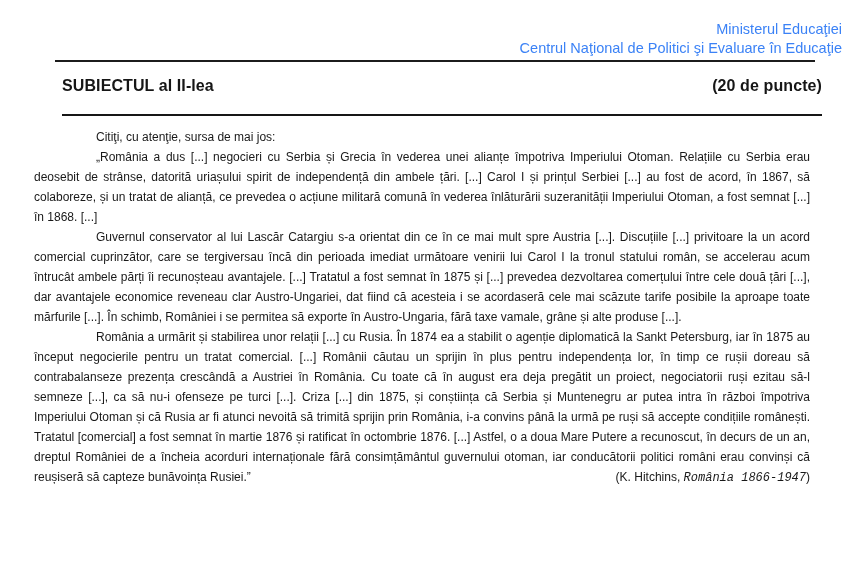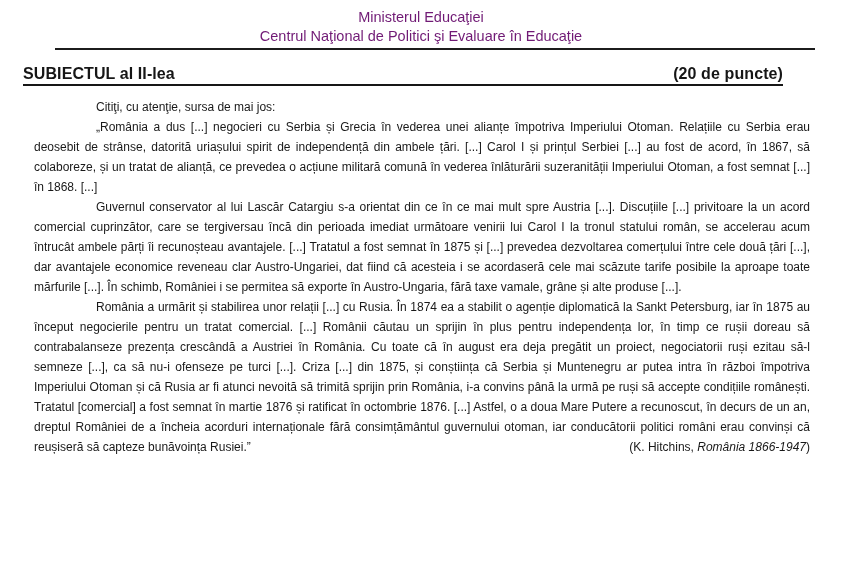--- a/index.html
+++ b/index.html
@@ -11,43 +11,43 @@
     position: relative;
     width: 842px;
     height: 577px;
     background: #ffffff;
     color: #161616;
     font-family: "Liberation Sans", "DejaVu Sans", sans-serif;
     overflow: hidden;
     box-sizing: border-box;
   }
   .header {
-    padding-top: 8px;
-    text-align: center;
+    padding-top: 20px;
+    text-align: right;
     font-size: 14.5px;
     line-height: 19px;
-    color: #701a75;
+    color: #3b82f6;
   }
   .header-rule {
     margin-left: 55px;
     width: 760px;
     border-bottom: 2px solid #1c1c1c;
     margin-top: 2px;
   }
   .subject-row {
-    margin-left: 23px;
+    margin-left: 62px;
     width: 760px;
     margin-top: 15px;
     display: flex;
     justify-content: space-between;
     align-items: center;
     font-size: 16px;
     font-weight: 700;
     border-bottom: 2px solid #161616;
-    padding-bottom: 1px;
+    padding-bottom: 19px;
     letter-spacing: 0.1px;
   }
   .body-text {
     margin: 11px 32px 0 34px;
     width: 776px;
     font-size: 12px;
     line-height: 20px;
     text-align: justify;
     color: #191919;
   }
@@ -56,20 +56,21 @@
     padding: 0;
     text-indent: 62px;
   }
   .attribution {
     float: right;
     white-space: nowrap;
     text-indent: 0;
   }
   .attribution i {
     font-style: italic;
+    font-family: Liberation Mono, monospace;
   }
 </style>
 </head>
 <body>
 
 <div class="page">
 
   <div class="header">
     <div>Ministerul Educaţiei</div>
     <div>Centrul Naţional de Politici şi Evaluare în Educaţie</div>

